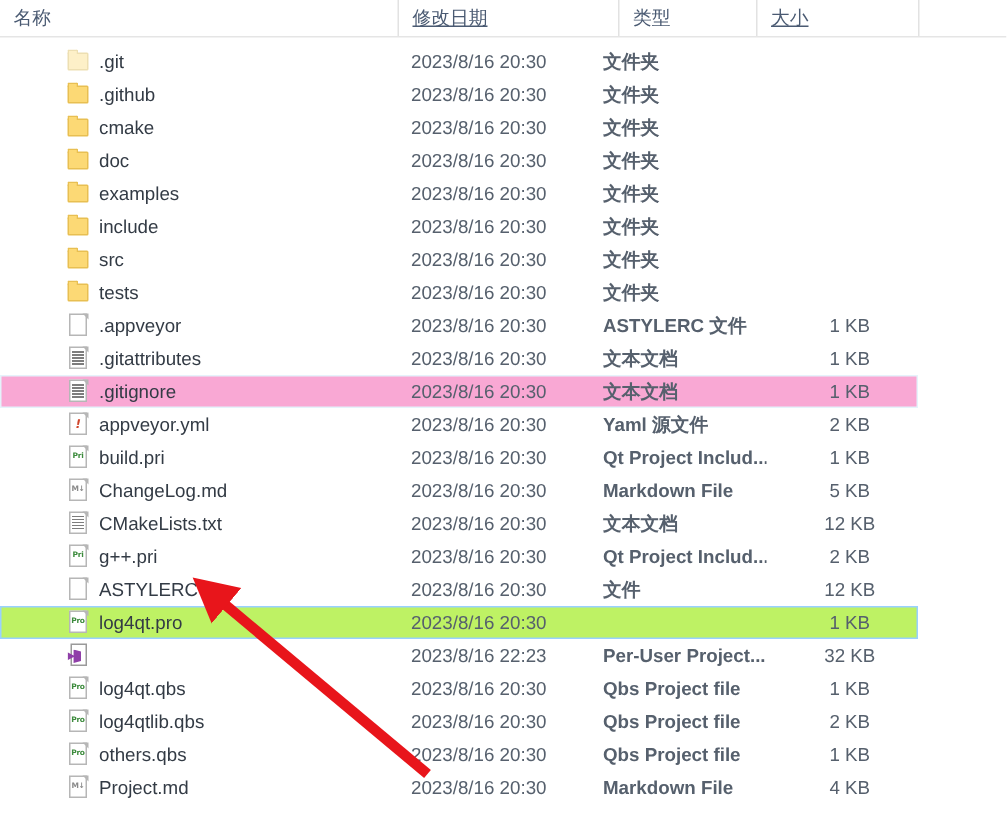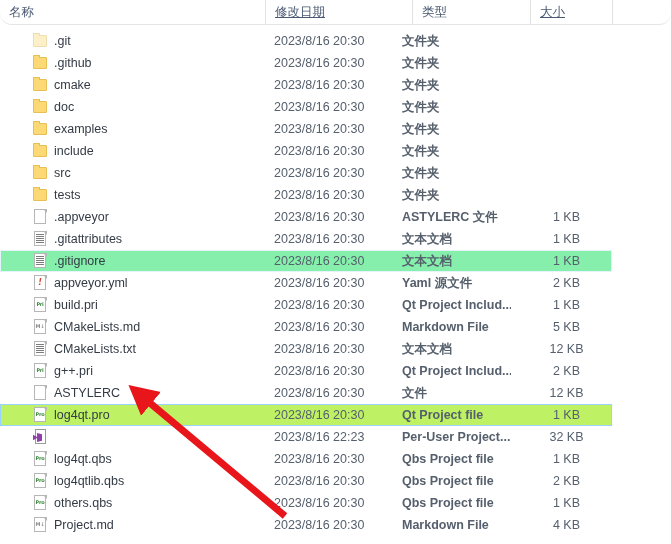--- a/index.html
+++ b/index.html
@@ -23,77 +23,76 @@
     box-sizing: border-box;
   }
 
   
   .col-header {
     position: relative;
     height: 25px;
     background: #ffffff;
     border-bottom: 1px solid #e5e5e5;
     box-sizing: border-box;
-    border-radius: 12px;
   }
   .col-header .hcell {
     position: absolute;
     top: 0;
     height: 24px;
     line-height: 24px;
     font-size: 12.5px;
     color: #4a5a72;
     padding-left: 9px;
     box-sizing: border-box;
     white-space: nowrap;
     overflow: hidden;
   }
   .col-header .hcell.div-left {
     border-left: 1px solid #e2e2e2;
   }
   .hcell.c-name { left: 0px;   width: 265px; }
   .hcell.c-date { left: 265px; width: 147px; text-decoration: underline; }
   .hcell.c-type { left: 412px; width: 118px; }
-  .hcell.c-size { left: 530px; width: 82px; text-decoration: underline; }
+  .hcell.c-size { left: 504px; width: 82px; text-decoration: underline; }
   .hcell.c-end  { left: 612px; width: 59px; }
 
   
   #rows {
     position: relative;
     margin-top: 5px;
   }
   .row {
     position: relative;
     height: 22px;
     width: 612px;
     box-sizing: border-box;
     border: 1px solid transparent;
     white-space: nowrap;
   }
   .row.hover {
-    background: #86efac;
+    background: #f9a8d4;
     border-color: #e5f3fb;
   }
   .row.selected {
     background: #bef264;
     border: 1px solid #99d1ff;
   }
 
   .cell {
     position: absolute;
     top: 0;
     height: 20px;
     line-height: 20px;
     font-size: 12.5px;
     color: #333b45;
     box-sizing: border-box;
     overflow: hidden;
     white-space: nowrap;
   }
-  .c-name-cell { left: 0px;   width: 264px; padding-left: 32px; }
+  .c-name-cell { left: 12px;   width: 264px; padding-left: 32px; }
   .c-date-cell { left: 264px; width: 148px; padding-left: 9px; color: #56606d; }
   .c-type-cell { left: 392px; width: 118px; padding-left: 9px; color: #56606d; font-weight: bold; }
   .c-size-cell { left: 530px; width: 80px; text-align: center; padding-right: 9px; color: #56606d; }
 
   .name-text {
     display: inline-block;
     vertical-align: top;
     margin-left: 6px;
   }
 
@@ -292,21 +291,21 @@
         <div class="cell c-type-cell">Yaml 源文件</div>
         <div class="cell c-size-cell">2 KB</div>
       </div>
       <div class="row">
         <div class="cell c-name-cell"><span class="icon page pri"><span class="badge">Pri</span></span><span class="name-text">build.pri</span></div>
         <div class="cell c-date-cell">2023/8/16 20:30</div>
         <div class="cell c-type-cell">Qt Project Includ...</div>
         <div class="cell c-size-cell">1 KB</div>
       </div>
       <div class="row">
-        <div class="cell c-name-cell"><span class="icon page md"><span class="badge">M↓</span></span><span class="name-text">CMakeLists.md</span></div>
+        <div class="cell c-name-cell"><span class="icon page md"><span class="badge">M↓</span></span><span class="name-text">ChangeLog.md</span></div>
         <div class="cell c-date-cell">2023/8/16 20:30</div>
         <div class="cell c-type-cell">Markdown File</div>
         <div class="cell c-size-cell">5 KB</div>
       </div>
       <div class="row">
         <div class="cell c-name-cell"><span class="icon page textdoc"><span class="lines"></span></span><span class="name-text">CMakeLists.txt</span></div>
         <div class="cell c-date-cell">2023/8/16 20:30</div>
         <div class="cell c-type-cell">文本文档</div>
         <div class="cell c-size-cell">12 KB</div>
       </div>
@@ -318,21 +317,20 @@
       </div>
       <div class="row">
         <div class="cell c-name-cell"><span class="icon page"></span><span class="name-text">ASTYLERC</span></div>
         <div class="cell c-date-cell">2023/8/16 20:30</div>
         <div class="cell c-type-cell">文件</div>
         <div class="cell c-size-cell">12 KB</div>
       </div>
       <div class="row selected">
         <div class="cell c-name-cell"><span class="icon page pri"><span class="badge">Pro</span></span><span class="name-text">log4qt.pro</span></div>
         <div class="cell c-date-cell">2023/8/16 20:30</div>
-        <div class="cell c-type-cell">Qt Project file</div>
         <div class="cell c-size-cell">1 KB</div>
       </div>
       <div class="row">
         <div class="cell c-name-cell"><span class="icon userfile"><span class="glyph"></span></span></div>
         <div class="cell c-date-cell">2023/8/16 22:23</div>
         <div class="cell c-type-cell">Per-User Project...</div>
         <div class="cell c-size-cell">32 KB</div>
       </div>
       <div class="row">
         <div class="cell c-name-cell"><span class="icon page pri"><span class="badge">Pro</span></span><span class="name-text">log4qt.qbs</span></div>

